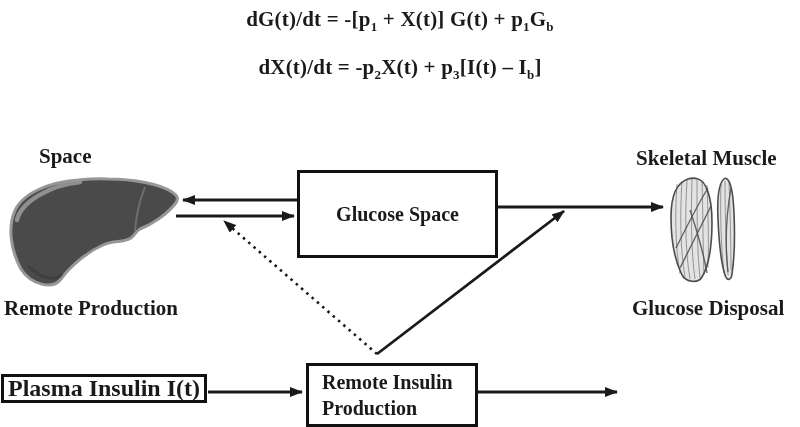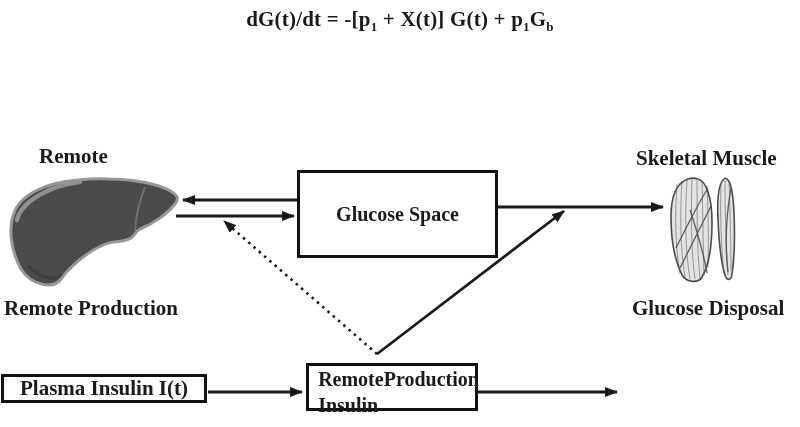--- a/index.html
+++ b/index.html
@@ -15,36 +15,37 @@
   .equation sub{font-size:0.62em;}
   #eq1{top:7px;}
   #eq2{top:55px;}
   .lbl{position:absolute;font-weight:bold;font-size:21px;white-space:nowrap;}
   #liver-label{left:39px;top:144px;}
   #glucose-production-label{left:4px;top:296px;}
   #skeletal-muscle-label{left:636px;top:146px;}
   #glucose-disposal-label{left:632px;top:296px;}
   .node-box{position:absolute;border:3px solid var(--box-border);background:#fff;display:flex;align-items:center;justify-content:center;font-weight:bold;}
   #glucose-space-box{left:297px;top:170px;width:201px;height:88px;font-size:20px;}
-  #plasma-insulin-box{left:1px;top:374px;width:206px;height:29px;font-size:21px;}
-  #remote-insulin-box{left:306px;top:363px;width:172px;height:48px;font-size:20px;line-height:26px;align-items:flex-start;padding-left:13px;}
+  #plasma-insulin-box{left:1px;top:374px;width:206px;height:29px;font-size:24px;}
+  #remote-insulin-box{left:306px;top:363px;width:172px;height:64px;font-size:20px;line-height:26px;flex-direction:column;align-items:flex-start;padding-left:13px;}
   .layer{position:absolute;left:0;top:0;width:800px;height:427px;pointer-events:none;}
   .art{position:absolute;}
   #liver-art{left:8px;top:176px;}
   #muscle-art{left:668px;top:176px;}
 </style>
 </head>
 <body>
 
 <div class="figure">
 
   <div class="equation" id="eq1"><span>dG(t)/dt = -[p</span><sub>1</sub><span> + X(t)] G(t) + p</span><sub>1</sub><span>G</span><sub>b</sub></div>
 
+  <div class="equation" id="eq2"><span>dX(t)/dt = -p</span><sub>2</sub><span>X(t) + p</span><sub>3</sub><span>[I(t) – I</span><sub>b</sub><span>]</span></div>
 
-  <div class="lbl" id="liver-label">Remote</div>
+  <div class="lbl" id="liver-label">Space</div>
   <div class="lbl" id="glucose-production-label">Remote Production</div>
   <div class="lbl" id="skeletal-muscle-label">Skeletal Muscle</div>
   <div class="lbl" id="glucose-disposal-label">Glucose Disposal</div>
 
   <svg class="art" id="liver-art" width="174" height="114" viewBox="0 0 174 114">
     <path d="M 70,4 C 42,6 13,17 6,37 C 0,53 3,75 13,93 C 23,109 45,114 53,103 C 61,92 77,77 95,69 C 106,64 115,67 123,62 C 127,59 128,55 132,53 C 145,48 159,38 167,28 C 171,23 170,20 164,16 C 152,8 126,3 100,3 C 89,2 79,3 70,4 Z" style="fill:var(--liver-fill,#4a4a4a);stroke:var(--liver-highlight,#979797);stroke-width:3;stroke-linejoin:round;"></path>
     <path d="M 9,44 C 13,26 42,9 72,6" style="fill:none;stroke:var(--liver-highlight,#979797);stroke-width:4.5;stroke-linecap:round;opacity:0.9;"></path>
     <path d="M 137,11 C 131,26 128,40 127,55" style="fill:none;stroke:#787878;stroke-width:2;opacity:0.8;"></path>
     <path d="M 20,90 C 32,102 48,106 54,98" style="fill:none;stroke:#333333;stroke-width:3;opacity:0.5;"></path>
   </svg>

